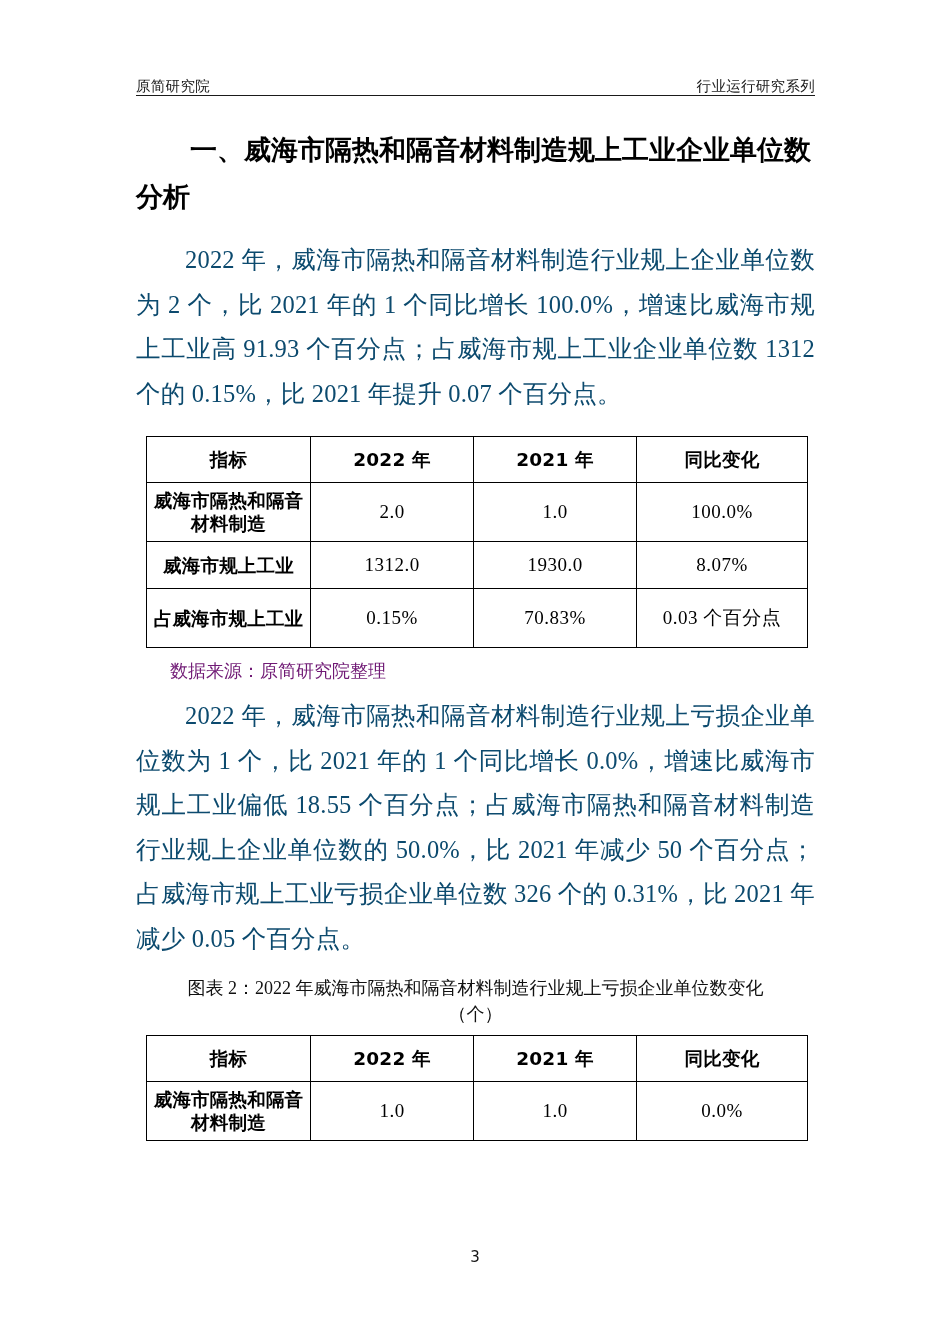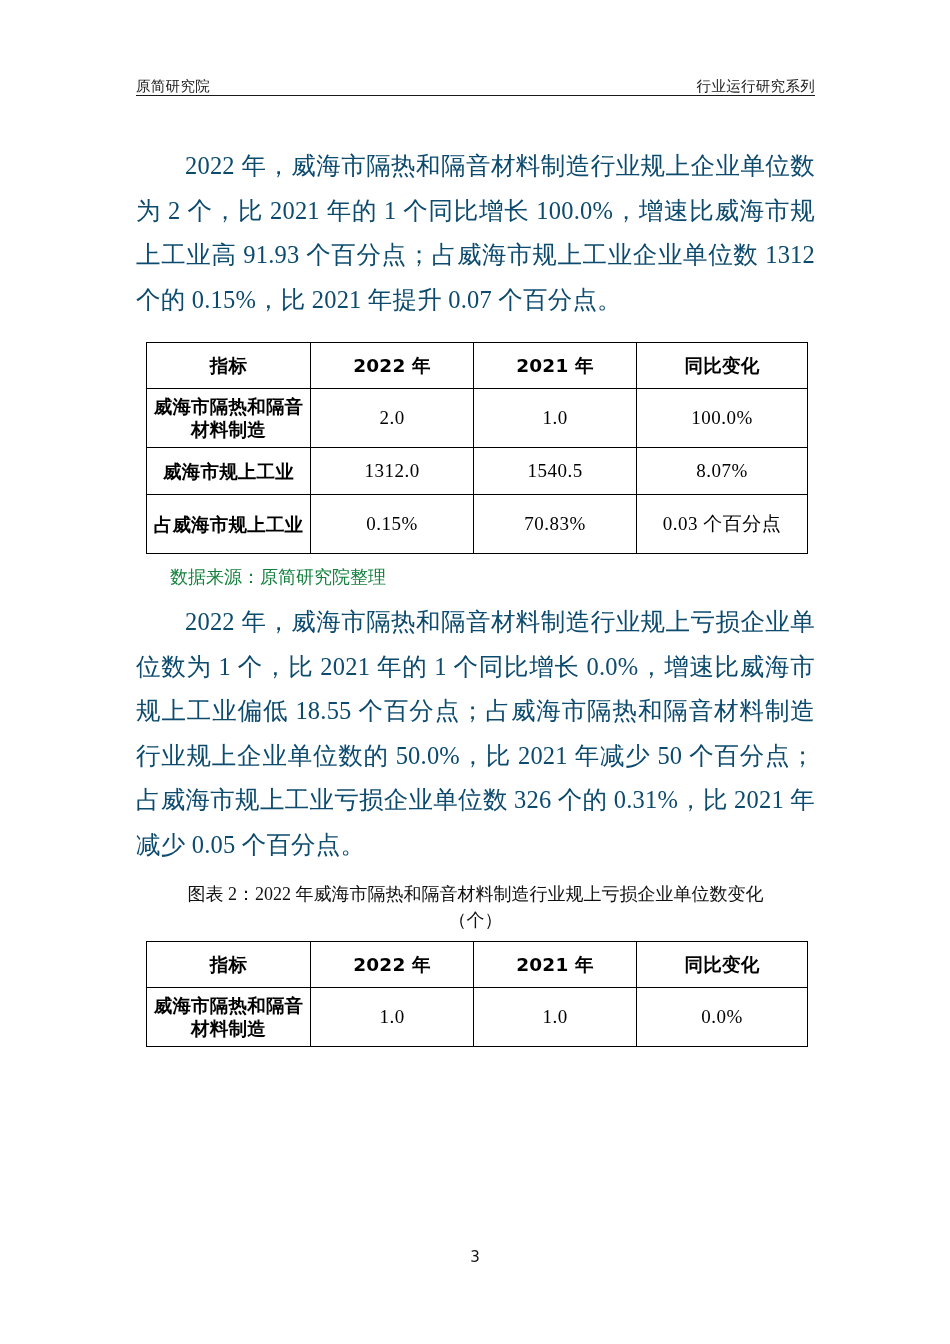--- a/index.html
+++ b/index.html
@@ -94,21 +94,21 @@
     text-align: left;
     padding-left: 14px;
   }
 
   
   .source-note {
     font-family: "Liberation Serif", "DejaVu Serif", serif;
     font-size: 18px;
     line-height: 30px;
     padding-left: 34px;
-    color: #15803d;
+    color: #701a75;
   }
 
   
   table.data-table {
     border-collapse: collapse;
     width: 661px;
     margin: 0 0 0 10px;
     table-layout: fixed;
     background: #fff;
   }
@@ -170,20 +170,21 @@
 
 <div class="page">
 
   <div class="page-header">
     <span class="hdr-text">原简研究院</span>
     <span class="hdr-text">行业运行研究系列</span>
   </div>
 
   <div class="content">
 
+    <h1 class="section-title">一、威海市隔热和隔音材料制造规上工业企业单位数分析</h1>
 
     <div class="spacer-18"></div>
 
     <p class="body-par">2022 年，威海市隔热和隔音材料制造行业规上企业单位数为 2 个，比 2021 年的 1 个同比增长 100.0%，增速比威海市规上工业高 91.93 个百分点；占威海市规上工业企业单位数 1312 个的 0.15%，比 2021 年提升 0.07 个百分点。</p>
 
     <div class="spacer-12"></div>
 
 
     <div class="spacer-8"></div>
 
@@ -205,21 +206,21 @@
       <tbody>
         <tr class="row-tall">
           <td class="metric-cell">威海市隔热和隔音材料制造</td>
           <td class="value-cell">2.0</td>
           <td class="value-cell">1.0</td>
           <td class="value-cell">100.0%</td>
         </tr>
         <tr class="row-short">
           <td class="metric-cell">威海市规上工业</td>
           <td class="value-cell">1312.0</td>
-          <td class="value-cell">1540.5</td>
+          <td class="value-cell">1930.0</td>
           <td class="value-cell">8.07%</td>
         </tr>
         <tr class="row-tall">
           <td class="metric-cell">占威海市规上工业</td>
           <td class="value-cell">0.15%</td>
           <td class="value-cell">70.83%</td>
           <td class="value-cell">0.03 个百分点</td>
         </tr>
       </tbody>
     </table>

